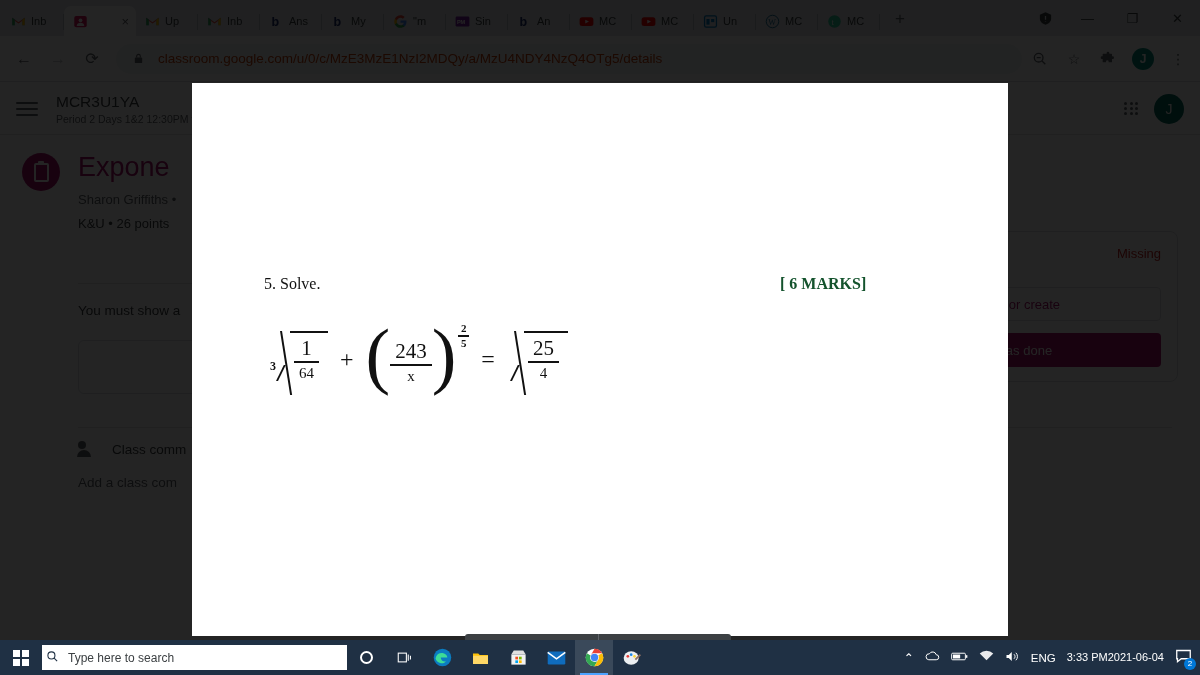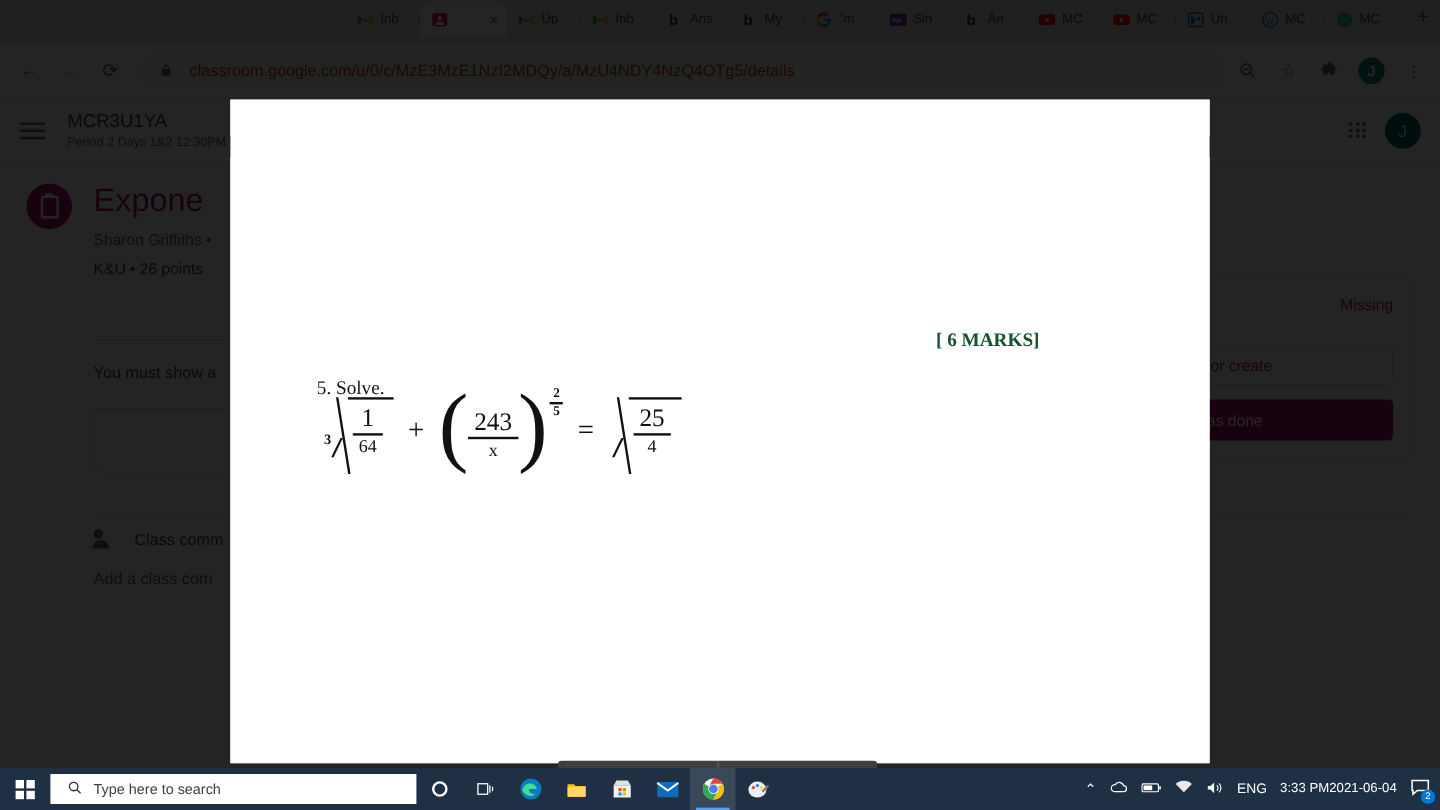--- a/index.html
+++ b/index.html
@@ -7,21 +7,21 @@
     width: 1200px; height: 675px;
     overflow: hidden;
     font-family: "Liberation Sans", sans-serif;
     background: #ffffff;
   }
   #screen { position: relative; width: 1200px; height: 675px; background: #fff; }
 
   
   .tabstrip {
     position: absolute; top: 0; left: 0; width: 1200px; height: 36px;
-    background: #dee1e6; display: flex; align-items: flex-end; flex-direction: column;
+    background: #dee1e6; display: flex; align-items: flex-end;
   }
   .tabs { display: flex; align-items: flex-end; height: 36px; padding-left: 2px; }
   .tab {
     position: relative; display: flex; align-items: center; gap: 5px;
     height: 30px; padding: 0 7px 0 9px; width: 62px;
     border-radius: 7px 7px 0 0; font-size: 11px; color: #3c4043;
     white-space: nowrap; overflow: hidden;
   }
   .tab.active { background: #ffffff; width: 72px; }
   .tab:not(.active)::after {
@@ -149,21 +149,21 @@
          background: rgba(0,0,0,0.86); z-index: 40; }
 
   
   .preview { position: absolute; left: 192px; top: 83px; width: 816px;
              height: 553px; z-index: 50; background: #ffffff; }
   .preview-topbar { position: absolute; left: 0; top: 0; width: 816px; height: 30px;
                     background: #ffffff; }
   .preview-sheet { position: absolute; left: 0; top: 48px; width: 816px;
                    height: 505px; background: #ffffff; }
   .q-num { position: absolute; left: 72px; top: 144px; font-size: 16px;
-           color: #111; font-family: "Liberation Serif", serif; margin-top: 40px; }
+           color: #111; font-family: "Liberation Serif", serif; }
   .q-marks { position: absolute; left: 588px; top: 144px; font-size: 16px;
              color: #14532d; font-weight: bold; font-family: "Liberation Serif", serif; }
 
   
   .mathrow { position: absolute; left: 78px; top: 170px; display: flex;
              align-items: center; height: 110px;
              font-family: "Liberation Serif", serif; color: #111; }
   .frac { display: inline-flex; flex-direction: column; align-items: center;
           line-height: 1; }
   .frac .num { font-size: 21px; padding: 0 5px 2px; }
@@ -208,21 +208,21 @@
 
   
   .taskbar { position: absolute; left: 0; top: 640px; width: 1200px; height: 35px;
              background: #1f3044; display: flex; align-items: center; z-index: 60; }
   .startbtn { width: 42px; height: 35px; display: flex; align-items: center;
               justify-content: center; }
   .winlogo { display: grid; grid-template-columns: 7px 7px; grid-template-rows: 7px 7px;
              gap: 2px; }
   .winlogo i { display: block; background: #fff; }
   .searchbox { width: 305px; height: 25px; background: #ffffff;
-               display: flex; align-items: center; gap: 9px; padding: 0 14px; }
+               display: flex; align-items: center; gap: 9px; padding: 0 4px; }
   .searchbox .mag { font-size: 13px; color: #1f3044; }
   .searchbox .ph { font-size: 12px; color: #3c4043; }
   .tb-app { width: 38px; height: 35px; display: flex; align-items: center;
             justify-content: center; position: relative; }
   .tb-app.active { background: rgba(255,255,255,0.12); }
   .tb-app.active::after { content: ""; position: absolute; bottom: 0; left: 5px;
                           right: 5px; height: 2px; background: #4da3ff; }
   .tray { margin-left: auto; display: flex; align-items: center; gap: 11px;
           padding-right: 8px; color: #fff; }
   .tray .ti { font-size: 12px; color: #fff; }

